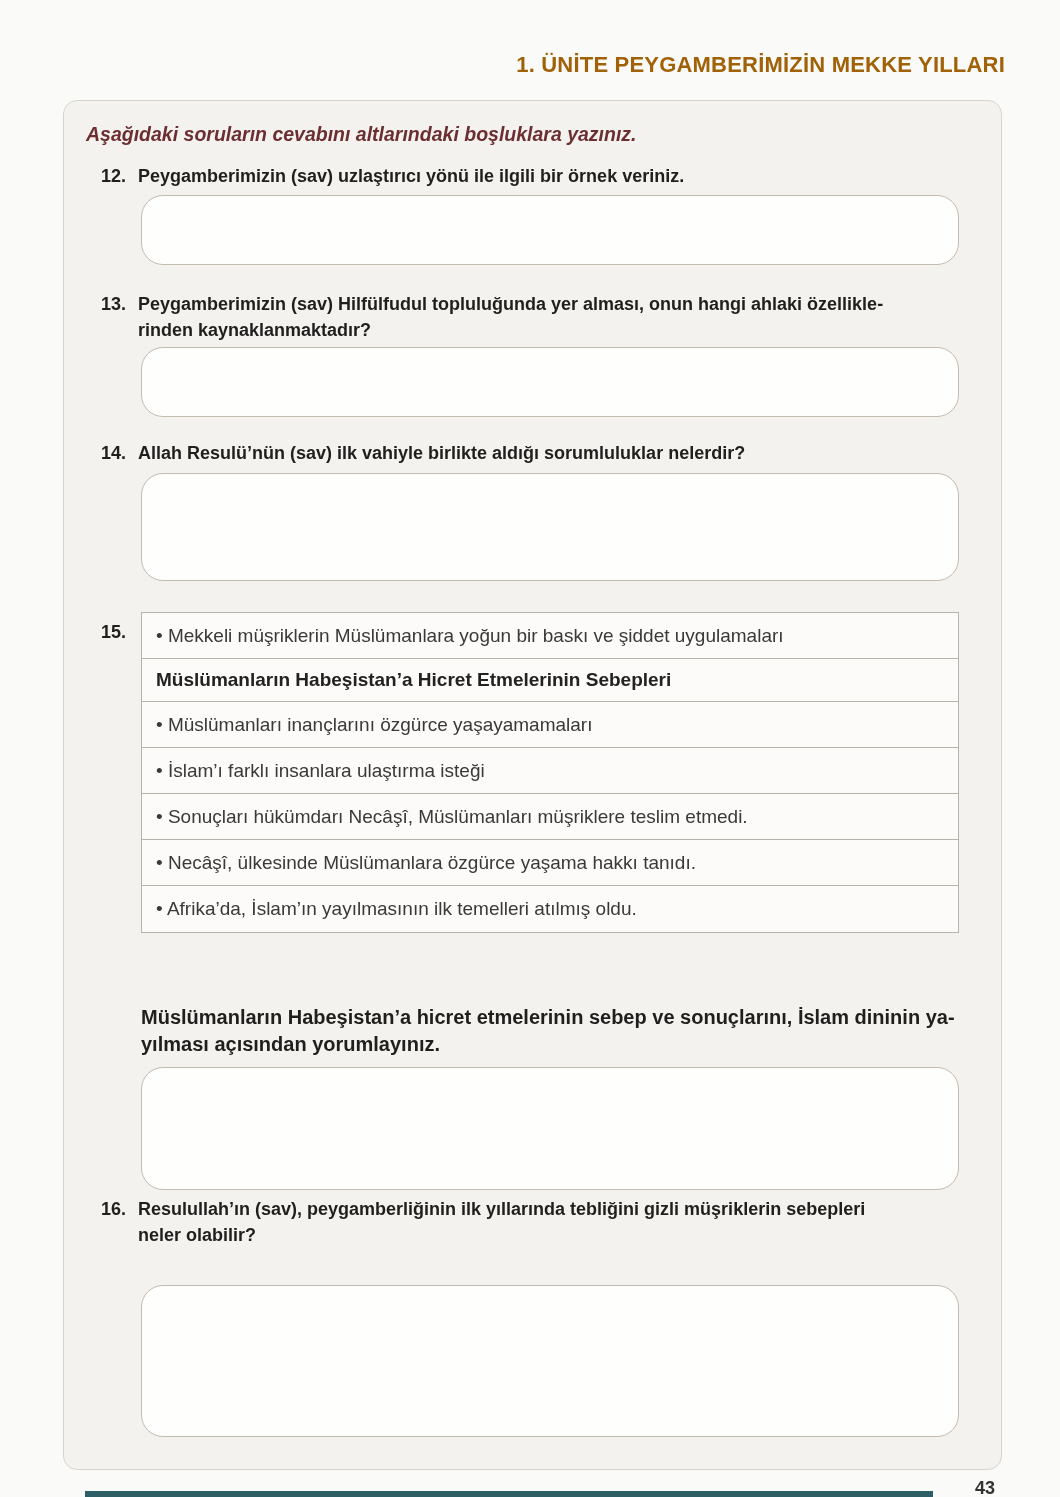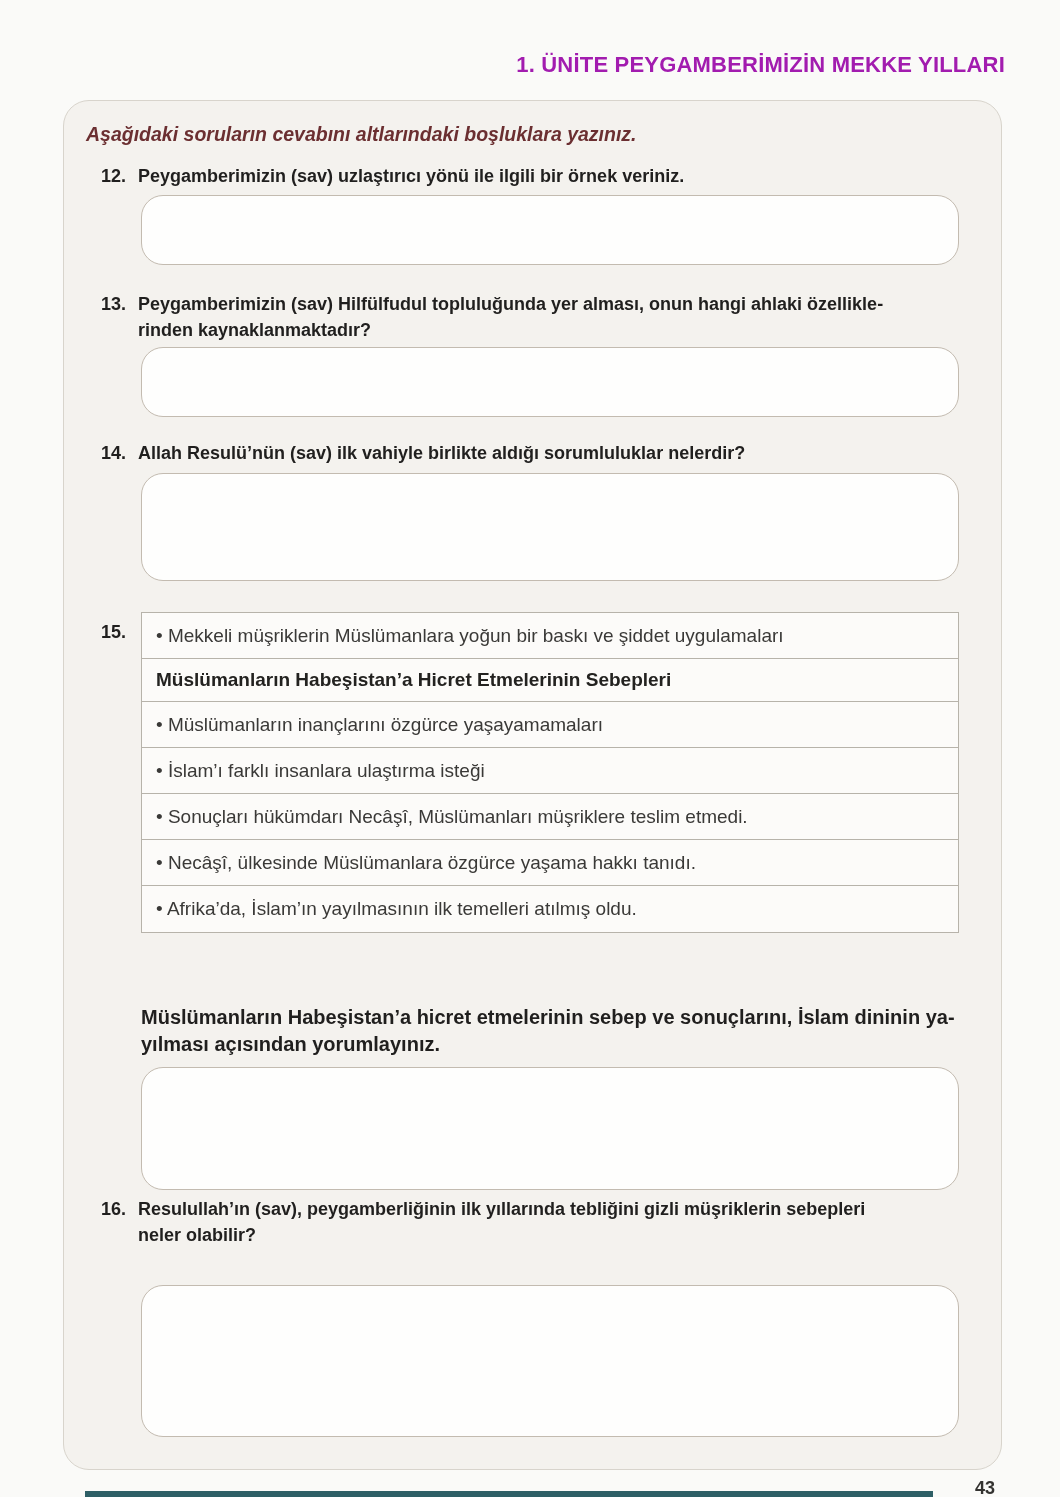--- a/index.html
+++ b/index.html
@@ -11,33 +11,33 @@
     font-family: "Liberation Sans", "DejaVu Sans", sans-serif;
     color: #1f1e1d;
   }
 
   .unit-header {
     position: absolute;
     top: 52px;
     right: 55px;
     font-size: 22px;
     font-weight: bold;
-    color: #a21caf;
+    color: #a16207;
     letter-spacing: 0.2px;
   }
 
   .sheet {
     position: absolute;
     left: 63px;
     top: 100px;
     width: 939px;
     height: 1370px;
     background: #f4f2ee;
     border: 1px solid #d8d4cc;
-    border-radius: 26px;
+    border-radius: 14px;
   }
 
   .instruction {
     position: absolute;
     left: 22px;
     top: 22px;
     font-size: 19.5px;
     font-weight: bold;
     font-style: italic;
     color: #6b2f31;
@@ -154,21 +154,21 @@
     <span class="qtext">Allah Resulü’nün (sav) ilk vahiyle birlikte aldığı sorumluluklar nelerdir?</span>
   </div>
   <div class="answer-box box14"></div>
 
   <div class="question q15num">
     <span class="qnum">15.</span>
   </div>
   <div class="hijra-table">
     <div class="trow bullet">• Mekkeli müşriklerin Müslümanlara yoğun bir baskı ve şiddet uygulamaları</div>
     <div class="trow header">Müslümanların Habeşistan’a Hicret Etmelerinin Sebepleri</div>
-    <div class="trow bullet">• Müslümanların inançlarını özgürce yaşayamamaları</div>
+    <div class="trow bullet">• Müslümanları inançlarını özgürce yaşayamamaları</div>
     <div class="trow bullet">• İslam’ı farklı insanlara ulaştırma isteği</div>
     <div class="trow bullet">• Sonuçları hükümdarı Necâşî, Müslümanları müşriklere teslim etmedi.</div>
     <div class="trow bullet">• Necâşî, ülkesinde Müslümanlara özgürce yaşama hakkı tanıdı.</div>
     <div class="trow bullet">• Afrika’da, İslam’ın yayılmasının ilk temelleri atılmış oldu.</div>
   </div>
   <div class="prompt">Müslümanların Habeşistan’a hicret etmelerinin sebep ve sonuçlarını, İslam dininin ya-
 yılması açısından yorumlayınız.</div>
   <div class="answer-box box15"></div>
 
   <div class="question q16">

